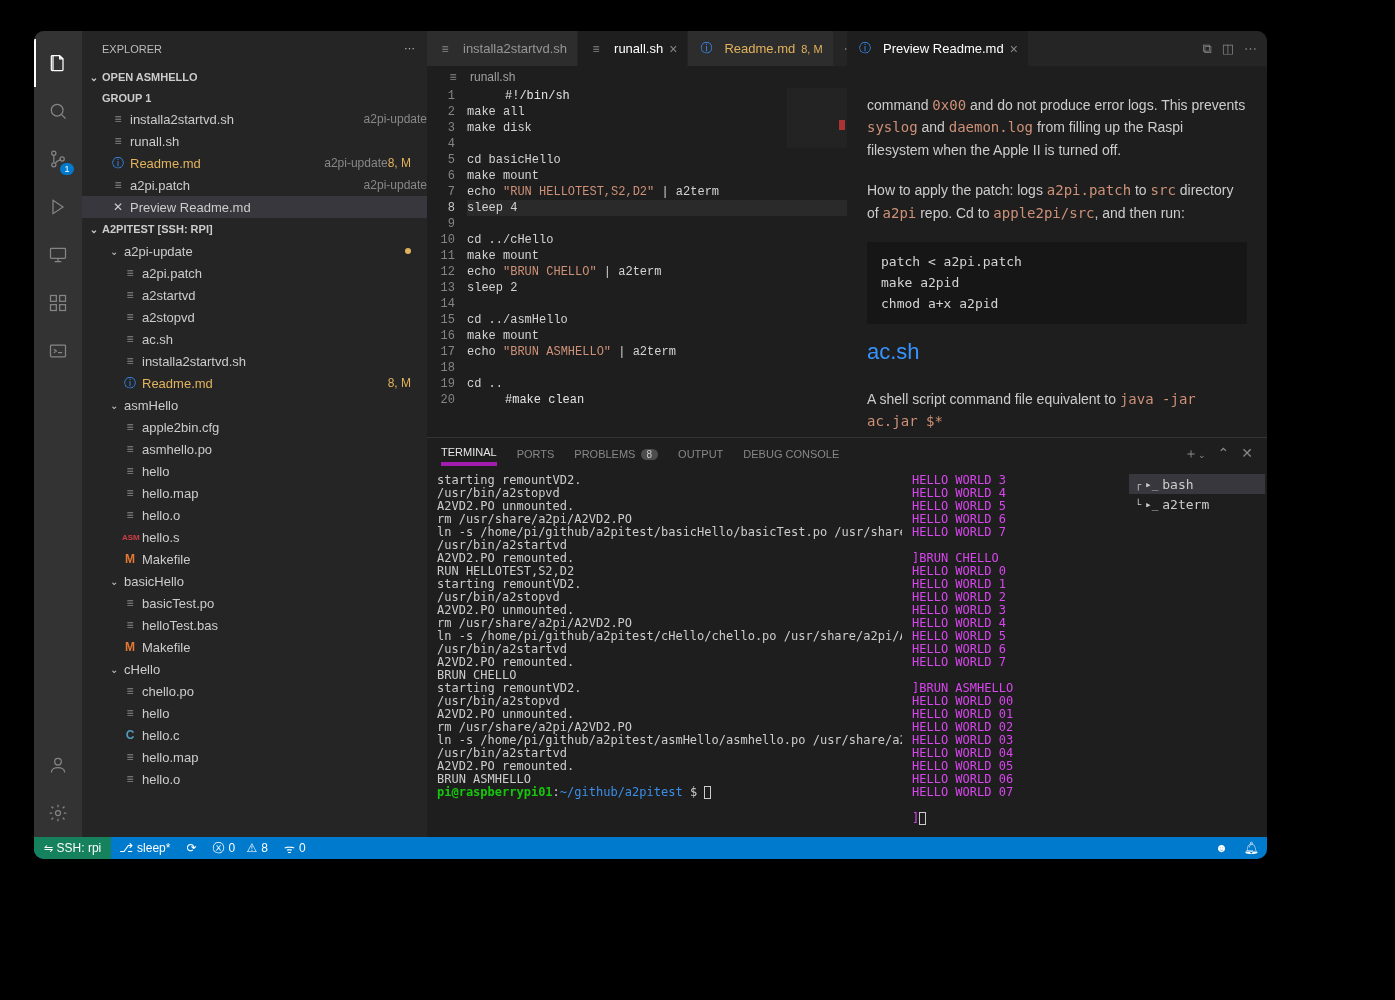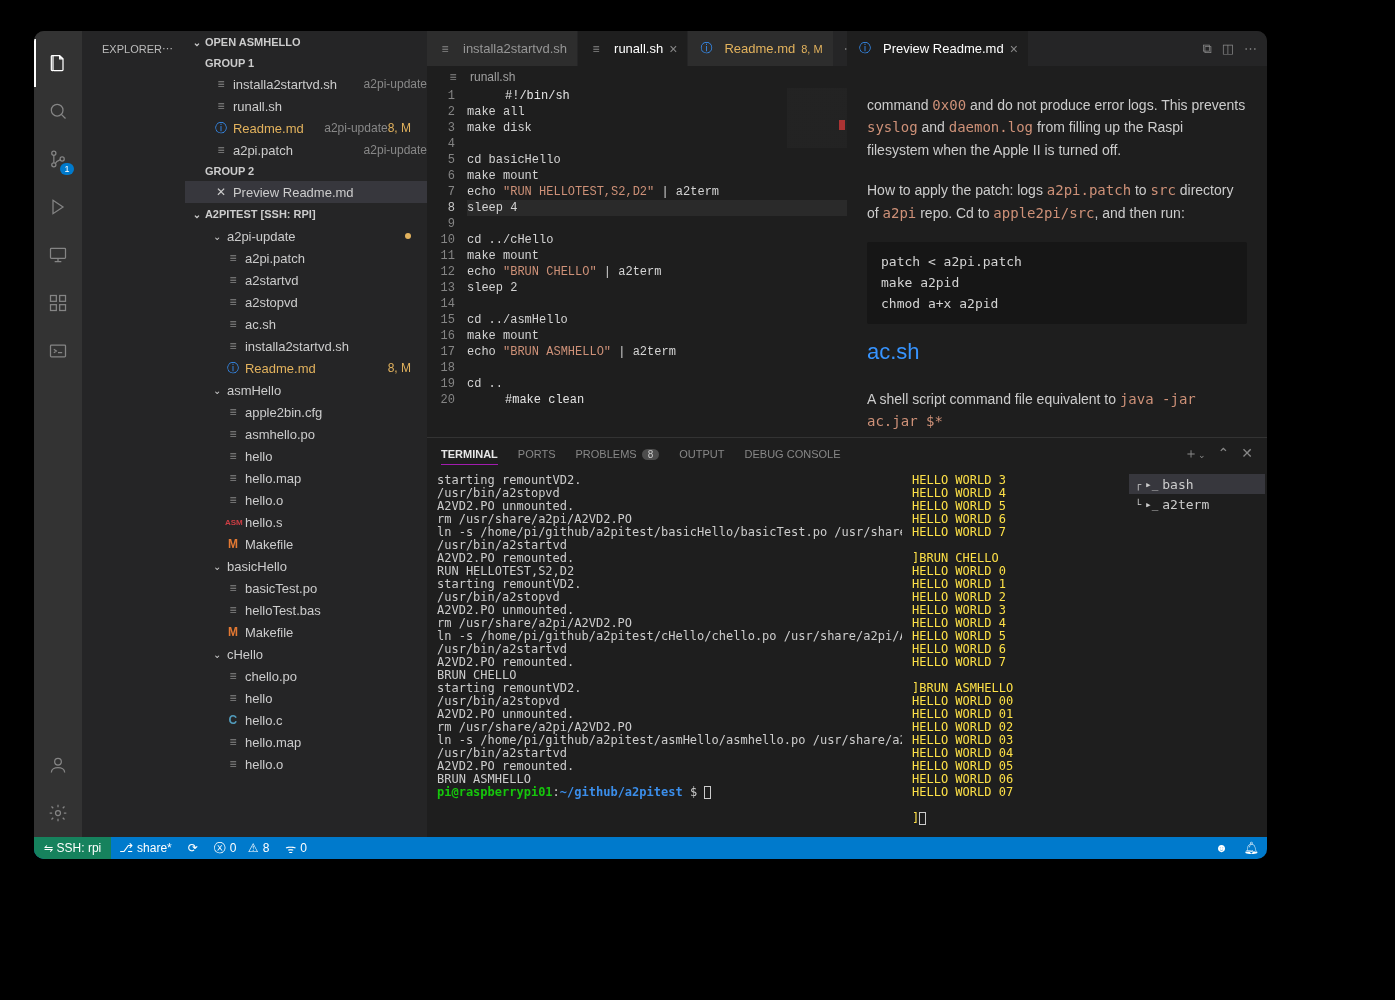--- a/index.html
+++ b/index.html
@@ -15,21 +15,21 @@
 
 .main { flex: 1; display: flex; overflow: hidden; }
 
 .activity-bar { width: 48px; background: #333333; display: flex; flex-direction: column; align-items: center; padding-top: 8px; }
 .activity-bar .aicon { width: 48px; height: 48px; display: flex; align-items: center; justify-content: center; color: #858585; cursor: pointer; position: relative; }
 .activity-bar .aicon.active { color: #ffffff; }
 .activity-bar .aicon.active::before { content: ''; position: absolute; left: 0; top: 0; bottom: 0; width: 2px; background: #fff; }
 .activity-bar .spacer { flex: 1; }
 .badge { position: absolute; bottom: 8px; right: 8px; background: #007acc; color: #fff; font-size: 9px; border-radius: 8px; padding: 1px 4px; min-width: 14px; text-align: center; }
 
-.sidebar { width: 345px; background: #252526; display: flex; flex-direction: row; overflow: hidden; }
+.sidebar { width: 345px; background: #252526; display: flex; flex-direction: column; overflow: hidden; }
 .sidebar-header { height: 35px; display: flex; align-items: center; justify-content: space-between; padding: 0 12px 0 20px; font-size: 11px; color: #bbbbbb; }
 .tree { flex: 1; overflow-y: auto; font-size: 13px; }
 .tree::-webkit-scrollbar { width: 10px; }
 .tree::-webkit-scrollbar-thumb { background: #424242; }
 .sect { display: flex; align-items: center; height: 22px; padding-left: 4px; font-size: 11px; font-weight: 700; color: #cccccc; cursor: pointer; }
 .sect .chev { width: 16px; font-size: 10px; text-align: center; }
 .group-label { padding-left: 20px; font-size: 11px; font-weight: 700; height: 20px; display: flex; align-items: center; color: #cccccc; }
 .item { display: flex; align-items: center; height: 22px; padding-left: 20px; cursor: pointer; }
 .item.sel { background: #37373d; }
 .item .name { flex: 1; white-space: nowrap; overflow: hidden; text-overflow: ellipsis; }
@@ -74,31 +74,31 @@
 
 .preview { flex: 1; background: #1e1e1e; padding: 10px 20px; font-size: 14px; color: #cccccc; overflow: hidden; line-height: 1.6; }
 .preview code { font-family: Menlo, Monaco, monospace; color: #ce9178; }
 .preview pre { background: #161616; padding: 10px 14px; margin: 10px 0; font-family: Menlo, Monaco, monospace; font-size: 13px; color: #d4d4d4; border-radius: 2px; }
 .preview h2 { color: #3794ff; font-size: 22px; font-weight: 500; margin: 10px 0; }
 .preview p { margin: 18px 0; }
 
 .panel { height: 400px; background: #1e1e1e; border-top: 1px solid #333; display: flex; flex-direction: column; }
 .panel-tabs { display: flex; align-items: center; height: 32px; padding: 0 14px; gap: 20px; font-size: 11px; color: #888; }
 .panel-tabs .ptab { cursor: pointer; padding: 4px 0; }
-.panel-tabs .ptab.active { color: #e7e7e7; border-bottom: 1px solid #a21caf; font-weight: bold; }
+.panel-tabs .ptab.active { color: #e7e7e7; border-bottom: 4px solid #a21caf; }
 .panel-tabs .pactions { margin-left: auto; display: flex; gap: 12px; font-size: 14px; }
 .pbadge { background: #4d4d4d; color: #ccc; border-radius: 8px; padding: 0 6px; font-size: 10px; margin-left: 2px; }
 .terminal-body { flex: 1; display: flex; overflow: hidden; font-family: Menlo, Monaco, monospace; font-size: 12px; line-height: 13px; }
 .term-main { flex: 1; padding: 4px 10px; white-space: pre; color: #cccccc; overflow: hidden; }
-.term-side { width: 225px; padding: 4px 10px; white-space: pre; color: #fde047; }
+.term-side { width: 225px; padding: 4px 10px; white-space: pre; color: #d946ef; }
 .term-list { width: 140px; background: #1e1e1e; font-size: 13px; padding: 4px 2px; }
 .term-item { display: flex; align-items: center; height: 20px; padding-left: 6px; gap: 4px; cursor: pointer; }
 .term-item.active { background: #37373d; }
 .t-green { color: #16c60c; font-weight: bold; }
-.t-blue { color: #3b8eea; font-weight: bold; }
+.t-blue { color: #3b8eea; font-weight: normal; }
 .cursor { display: inline-block; width: 7px; height: 13px; border: 1px solid #ccc; vertical-align: middle; }
 
 .statusbar { height: 22px; background: #007acc; display: flex; align-items: center; color: #fff; font-size: 12px; }
 .statusbar .sbitem { padding: 0 8px; display: flex; align-items: center; gap: 4px; cursor: pointer; height: 100%; }
 .statusbar .remote { background: #16825d; height: 100%; padding: 0 10px; display: flex; align-items: center; }
 .statusbar .right { margin-left: auto; display: flex; }
 svg { width: 20px; height: 20px; }
 </style>
 </head>
 <body>
@@ -193,21 +193,20 @@
               <span class="name orange">Readme.md</span>
               <span class="desc">a2pi-update</span>
               <span class="status" style="margin-left:auto">8, M</span>
             </div>
             <div class="item indent1" style="position: relative;">
               <span class="file-icon fi-sh">≡</span>
               <span class="name">a2pi.patch</span>
               <span class="desc">a2pi-update</span>
             </div>
           </div>
-        <div class="group-label">GROUP 2</div>
         <div id="oe-g2">
             <div class="item indent1 sel" style="position: relative;">
               <span class="file-icon">✕</span>
               <span class="name">Preview Readme.md</span>
             </div>
           </div>
         <div class="sect">
             <span class="chev">⌄</span>
             <span>A2PITEST [SSH: RPI]</span>
           </div>
@@ -480,21 +479,21 @@
           </div>
         </div>
       </div>
     </div>
   </div>
 
   <div class="statusbar">
     <div class="remote"><span style="font-size:11px">⇋</span>&nbsp;<span>SSH: rpi</span></div>
     <div class="sbitem">
         <span>⎇</span>
-        <span>share*</span>
+        <span>sleep*</span>
       </div>
     <div class="sbitem">⟳</div>
     <div class="sbitem"><span>ⓧ</span><span>0</span>&nbsp;<span>⚠</span><span>8</span></div>
     <div class="sbitem">
         <span>ᯤ</span>
         <span>0</span>
       </div>
     <div class="right">
       <div class="sbitem">☻</div>
       <div class="sbitem">🔔︎</div>

